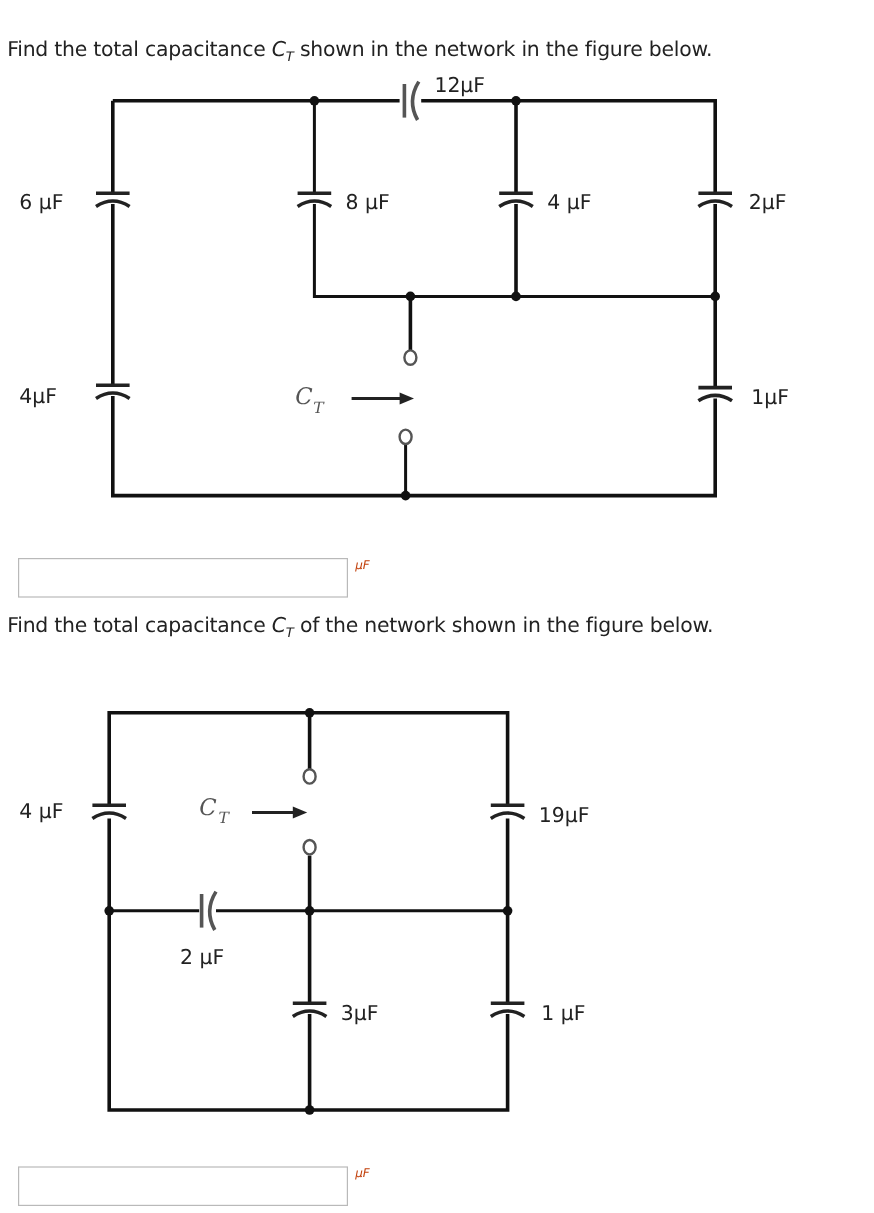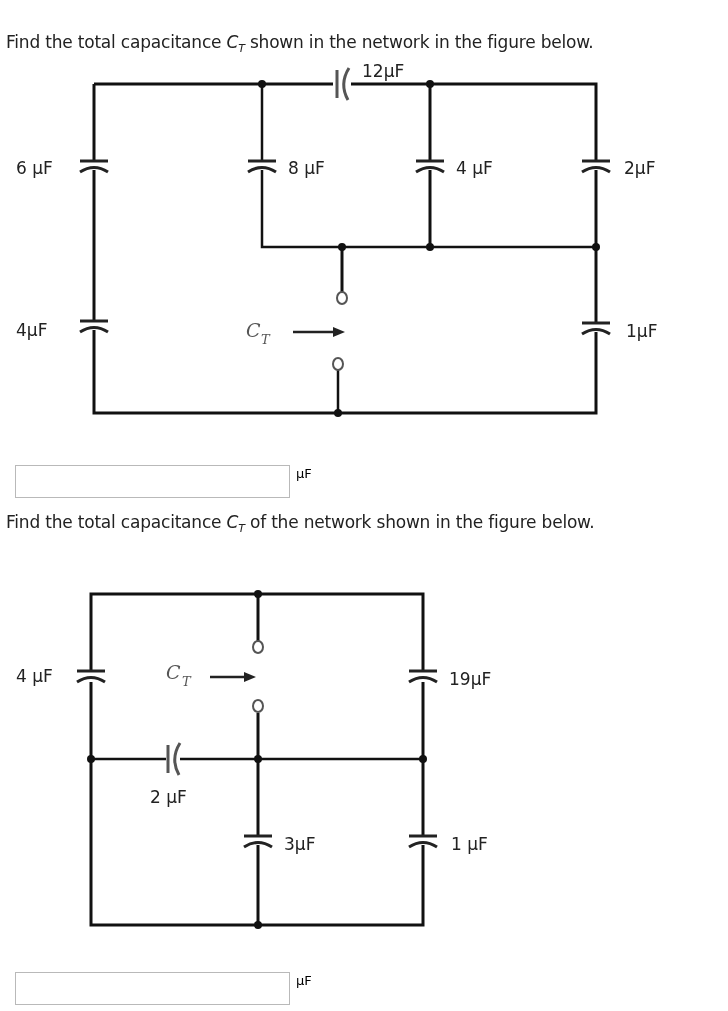--- a/index.html
+++ b/index.html
@@ -9,21 +9,21 @@
   .question .ct { font-style: italic; }
   .question .ct sub { font-size: 11px; font-style: italic; vertical-align: -4px; }
   #q1-text { top: 4px; margin-top: 28px; }
   #q2-text { top: 512px; }
   svg.circuit { position: absolute; left: 0; }
   #circuit1 { top: 0; }
   #circuit2 { top: 0; }
   .answer-input { position: absolute; left: 15px; width: 275px; height: 33px; box-sizing: border-box;
                   border: 1px solid #b9b9b9; background: #fff; font-size: 15px; padding: 4px 6px;
                   font-family: "DejaVu Sans", sans-serif; outline: none; }
-  .unit { position: absolute; font-size: 13px; color: #000000; }
+  .unit { position: absolute; font-size: 10px; color: #c2410c; font-style: italic; }
   #q1-input { top: 465px; }
   #q1-unit { left: 296px; top: 466px; }
   #q2-input { top: 972px; }
   #q2-unit { left: 296px; top: 973px; }
   svg text { font-family: "DejaVu Sans", sans-serif; fill: #222; }
   svg .lbl { font-size: 17px; }
   svg .ctlabel { font-family: "DejaVu Serif", serif; font-style: italic; font-size: 19px; fill: #555; }
   svg .ctsub { font-family: "DejaVu Serif", serif; font-style: italic; font-size: 13px; fill: #555; }
 </style>
 </head>

